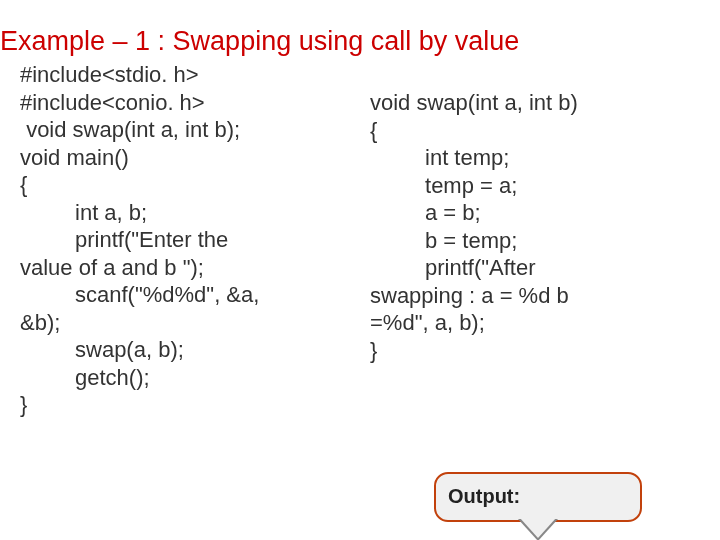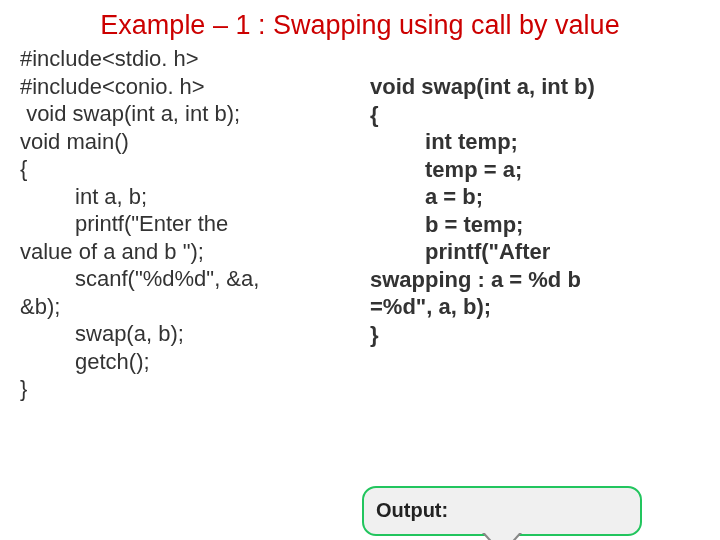--- a/index.html
+++ b/index.html
@@ -7,44 +7,45 @@
     width: 720px;
     height: 540px;
     background: #fff;
     font-family: Arial, Helvetica, sans-serif;
     position: relative;
     overflow: hidden;
   }
   .title {
     color: #cc0000;
     font-size: 27px;
-    text-align: center;
+    text-align: left;
     padding-top: 10px;
     padding-bottom: 4px;
+    margin-top: 16px;
   }
   .content {
     display: flex;
     padding: 0 20px;
   }
   .col {
     flex: 1;
     color: #333333;
     font-size: 22px;
     line-height: 1.25;
     white-space: pre-wrap;
   }
   .col-left { padding-right: 10px; }
-  .col-right { padding-left: 10px; padding-top: 28px; font-weight: bold; }
+  .col-right { padding-left: 10px; padding-top: 28px; }
   .callout {
     position: absolute;
     right: 78px;
-    bottom: 4px;
-    width: 280px;
+    bottom: 18px;
+    width: 208px;
     background: #f0f0f0;
-    border: 2px solid #22c55e;
+    border: 2px solid #c2410c;
     border-radius: 14px;
     padding: 10px 12px 12px 12px;
     font-size: 20px;
     color: #222;
     line-height: 1.2;
   }
   .callout-title { font-weight: bold; }
   .callout-tail {
     position: absolute;
     left: 50%;

